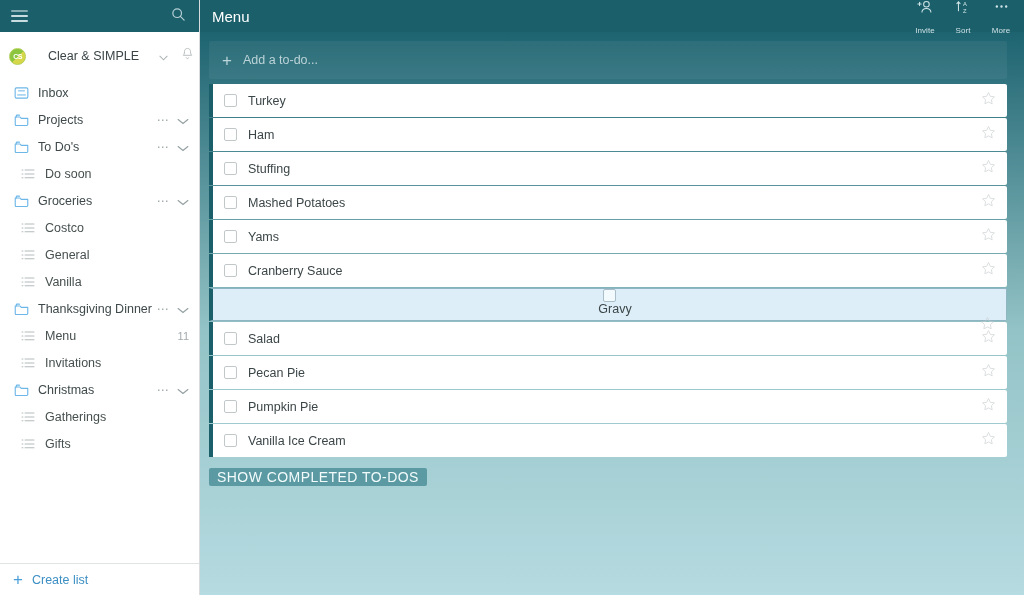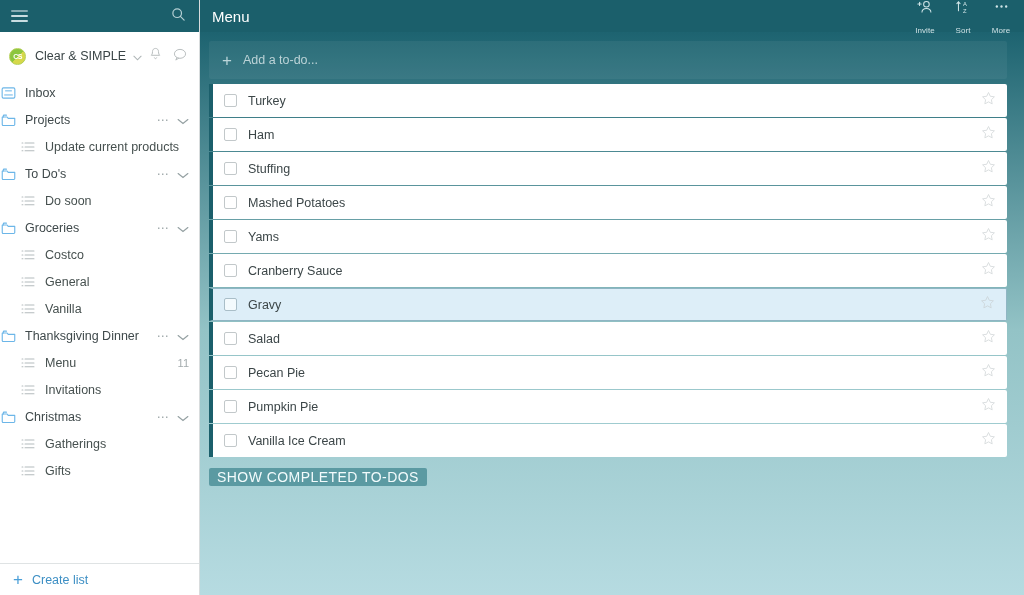--- a/index.html
+++ b/index.html
@@ -26,39 +26,40 @@
     flex: 0 0 32px;
   }
   .hamburger { width: 17px; height: 12px; display: flex; flex-direction: column; justify-content: space-between; cursor: pointer; }
   .hamburger span { display: block; height: 2px; background: #c9dde1; border-radius: 1px; }
   .hamburger span:first-child { background: #85abb3; }
   .search-ic { opacity: .85; }
 
   .sb-account {
     height: 30px; display: flex; align-items: center; padding: 0 12px 0 9px;
     margin-top: 9px;
+    gap: 13px;
   }
   .avatar {
     width: 17px; height: 17px; border-radius: 50%;
     background: linear-gradient(135deg,#8cc63f 0 50%, #d6d84a 50% 100%);
     border: 1px solid #b3cf55;
     display: flex; align-items: center; justify-content: center;
     font-size: 7px; color: #fff; font-weight: bold; letter-spacing: -.5px;
     flex: 0 0 17px;
   }
   .acct-name { font-size: 12.5px; color: #3a4446; margin-left: 9px; white-space: nowrap; }
   .caret-sm { margin-left: 7px; opacity: .55; }
   .acct-icons { margin-left: auto; display: flex; gap: 11px; align-items: center; }
   .acct-icons svg { opacity: .45; }
 
   .sb-scroll { flex: 1 1 auto; overflow: hidden; padding-top: 8px; }
 
   .sb-row {
     height: 27px; display: flex; align-items: center;
-    padding-right: 10px;
+    padding-left: 13px; padding-right: 10px;
     cursor: pointer; position: relative;
   }
   .sb-row .lbl { font-size: 12.5px; color: #3f494b; white-space: nowrap; overflow: hidden; text-overflow: ellipsis; }
   .sb-row.group .lbl { color: #3f494b; }
   .sb-row.child { padding-left: 20px; }
   .sb-row.child .lbl { color: #46504f; }
   .ic { flex: 0 0 16px; width: 16px; height: 16px; margin-right: 9px; display: flex; align-items: center; justify-content: center; }
   .grp-actions { margin-left: auto; display: flex; align-items: center; gap: 7px; }
   .dots { letter-spacing: 1.3px; color: #9aa4a6; font-size: 12px; line-height: 6px; }
   .count { margin-left: auto; font-size: 11px; color: #a3abad; }
@@ -105,21 +106,21 @@
     background: #ffffff;
     border-left: 4px solid #1b5f6b;
     display: flex; align-items: center;
     padding: 0 11px 0 11px;
     border-radius: 0 2px 2px 0;
     cursor: pointer;
     text-align: right;
   }
   .todo-row.selected {
     background: #ddeef8;
-    border: 1px solid #8fb5c3; border-left: 4px solid #1b5f6b;
+    border: 1px solid #8fb5c3; border-left: 4px solid #1b5f6b; flex-direction: column;
   }
   .cbox {
     width: 13px; height: 13px; flex: 0 0 13px;
     border: 1px solid #c2c8ca; border-radius: 2px; background: #fff;
   }
   .todo-row.selected .cbox { border-color: #a9bec8; background: #f3fafd; }
   .todo-label { font-size: 12.5px; color: #3c4648; margin-left: 11px; }
   .star { margin-left: auto; opacity: .65; }
 
   .completed-wrap { padding: 10px 0 0 9px; flex: 0 0 auto; }
@@ -199,35 +200,20 @@
               </svg>
             </span>
             <span class="lbl">Projects</span>
             <span class="grp-actions">
               <span class="dots">⋯</span>
               <span><svg width="12" height="7" viewBox="0 0 13 7">
                   <path d="M1.2 1.4l5.3 4.3 5.3-4.3" fill="none" stroke="#94a0a2" stroke-width="1.25" stroke-linecap="round"></path>
                 </svg></span>
             </span>
           </div>
-          <div class="sb-row child">
-            <span class="ic">
-              <svg width="14" height="12" viewBox="0 0 15 13">
-                <g stroke="#b4bbbd" stroke-width="1.15" stroke-linecap="round">
-                  <line x1="1" y1="2.2" x2="2" y2="2.2"></line>
-                  <line x1="4.3" y1="2.2" x2="14" y2="2.2"></line>
-                  <line x1="1" y1="6.4" x2="2" y2="6.4"></line>
-                  <line x1="4.3" y1="6.4" x2="14" y2="6.4"></line>
-                  <line x1="1" y1="10.6" x2="2" y2="10.6"></line>
-                  <line x1="4.3" y1="10.6" x2="14" y2="10.6"></line>
-                </g>
-              </svg>
-            </span>
-            <span class="lbl">Update current products</span>
-          </div>
           <div class="sb-row group">
             <span class="ic">
               <svg width="15" height="14" viewBox="0 0 16 15">
                 <path d="M1.3 4.3h5.2l1.2 1.5h7v6.6a1 1 0 0 1-1 1H2.3a1 1 0 0 1-1-1z" fill="none" stroke="#6cb6e8" stroke-width="1.2" stroke-linejoin="round"></path>
                 <path d="M2.4 4.3V3.1a.8.8 0 0 1 .8-.8h2.6" fill="none" stroke="#6cb6e8" stroke-width="1.2" stroke-linecap="round"></path>
               </svg>
             </span>
             <span class="lbl">To Do's</span>
             <span class="grp-actions">
               <span class="dots">⋯</span>

